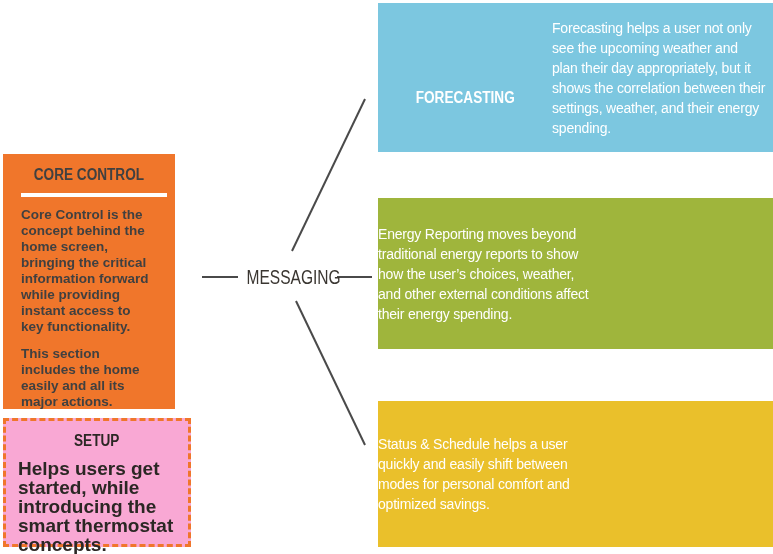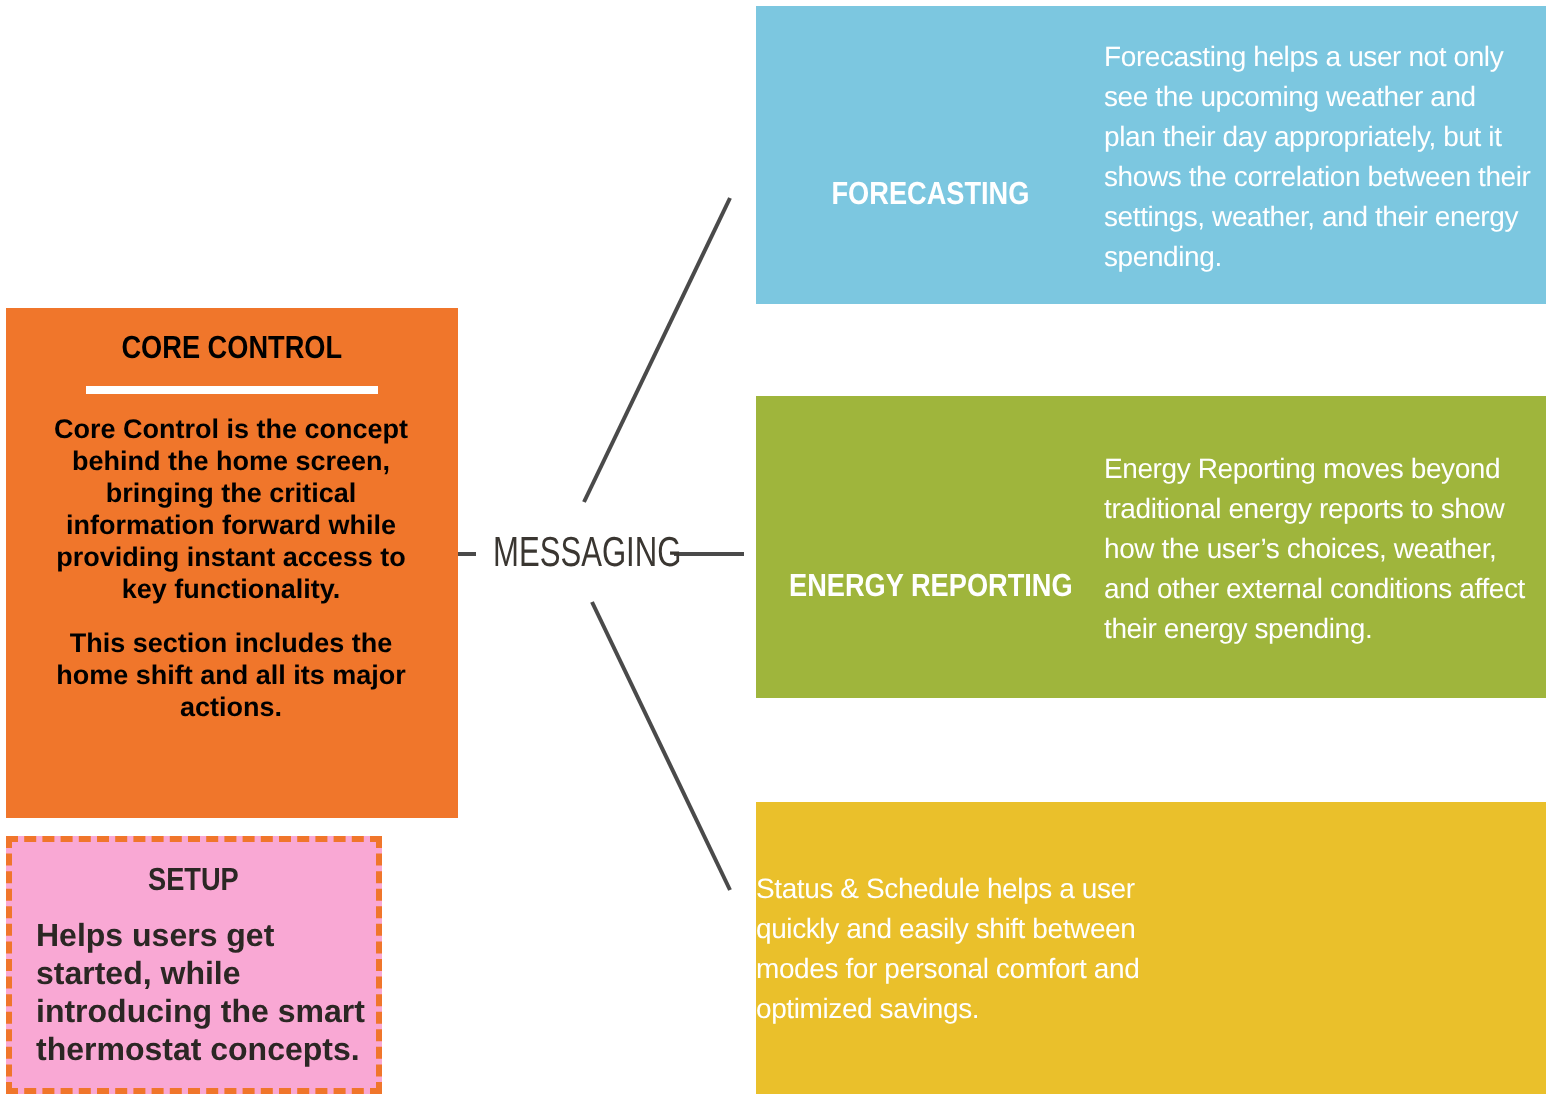--- a/index.html
+++ b/index.html
@@ -6,36 +6,36 @@
   .canvas{
     position:relative;width:773px;height:554px;background:#ffffff;
     font-family:"Liberation Sans",sans-serif;overflow:hidden;
   }
   .connectors{position:absolute;left:0;top:0;width:773px;height:554px;pointer-events:none;}
 
   .condensed{display:inline-block;transform:scaleX(0.85);transform-origin:center;white-space:nowrap;}
 
   
   .core-box{
-    position:absolute;left:3px;top:154px;width:226px;height:255px;
-    background:#F0762B;color:#000000;box-sizing:border-box;
+    position:absolute;left:3px;top:154px;width:172px;height:255px;
+    background:#F0762B;color:#404040;box-sizing:border-box;
     padding:12px 19px 0 18px;
   }
   .core-title{font-size:16px;font-weight:bold;text-align:center;letter-spacing:0;}
   .core-rule{width:146px;height:4px;background:#ffffff;margin:9px auto 10px auto;}
-  .core-box p{margin:0 0 11px 0;font-size:13.5px;font-weight:bold;line-height:16px;text-align:center;}
+  .core-box p{margin:0 0 11px 0;font-size:13.5px;font-weight:bold;line-height:16px;}
 
   
   .setup-box{
     position:absolute;left:3px;top:418px;width:188px;height:129px;
     box-sizing:border-box;border:3px dashed #F0762B;background:#f9a8d4;
     color:#2B2724;
   }
   .setup-title{font-size:16px;font-weight:bold;text-align:center;margin-top:11px;}
-  .setup-box p{margin:9px 5px 0 12px;font-size:16px;font-weight:bold;line-height:19px;}
+  .setup-box p{margin:9px 5px 0 12px;font-size:19px;font-weight:bold;line-height:19px;}
 
   
   .messaging{
     position:absolute;left:230px;top:264px;width:116px;text-align:center;
     font-size:21px;font-weight:normal;color:#3A3631;line-height:25px;
   }
   .messaging .condensed{transform:scaleX(0.74);}
 
   
   .branch{
@@ -65,21 +65,21 @@
     <line x1="292" y1="251" x2="365" y2="99" stroke="#4A4A4A" stroke-width="2"></line>
     <line x1="296" y1="301" x2="365" y2="445" stroke="#4A4A4A" stroke-width="2"></line>
   </svg>
 
   <div class="core-box">
     <div class="core-title">
       <span class="condensed">CORE CONTROL</span>
     </div>
     <div class="core-rule"></div>
     <p>Core Control is the concept behind the home screen, bringing the critical information forward while providing instant access to key functionality.</p>
-    <p>This section includes the home shift and all its major actions.</p>
+    <p>This section includes the home easily and all its major actions.</p>
   </div>
 
   <div class="setup-box">
     <div class="setup-title">
       <span class="condensed">SETUP</span>
     </div>
     <p>Helps users get started, while introducing the smart thermostat concepts.</p>
   </div>
 
   <div class="messaging">
@@ -87,23 +87,20 @@
   </div>
 
   <div class="branch branch-forecasting">
     <div class="branch-title">
       <span class="condensed">FORECASTING</span>
     </div>
     <div class="branch-desc">Forecasting helps a user not only see the upcoming weather and plan their day appropriately, but it shows the correlation between their settings, weather, and their energy spending.</div>
   </div>
 
   <div class="branch branch-energy">
-    <div class="branch-title">
-      <span class="condensed">ENERGY REPORTING</span>
-    </div>
     <div class="branch-desc">Energy Reporting moves beyond traditional energy reports to show how the user’s choices, weather, and other external conditions affect their energy spending.</div>
   </div>
 
   <div class="branch branch-status">
     <div class="branch-desc">Status &amp; Schedule helps a user quickly and easily shift between modes for personal comfort and optimized savings.</div>
   </div>
 
 </div>
 
 </body></html>

